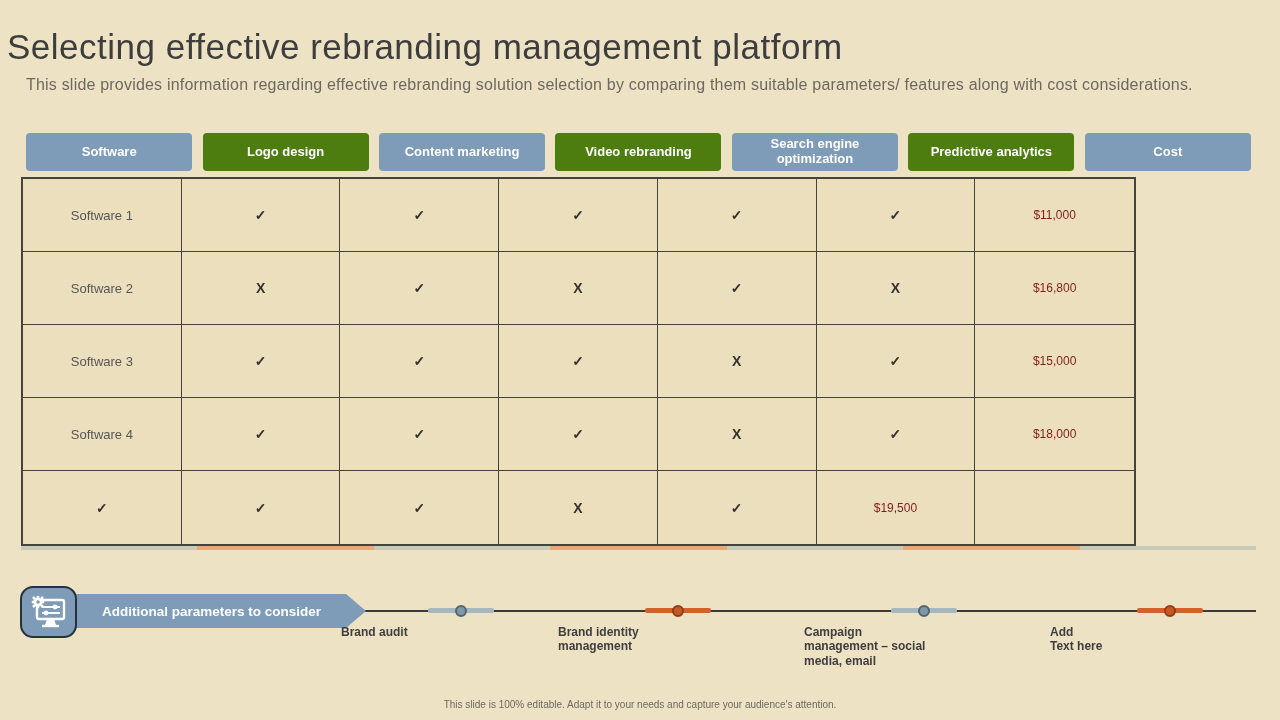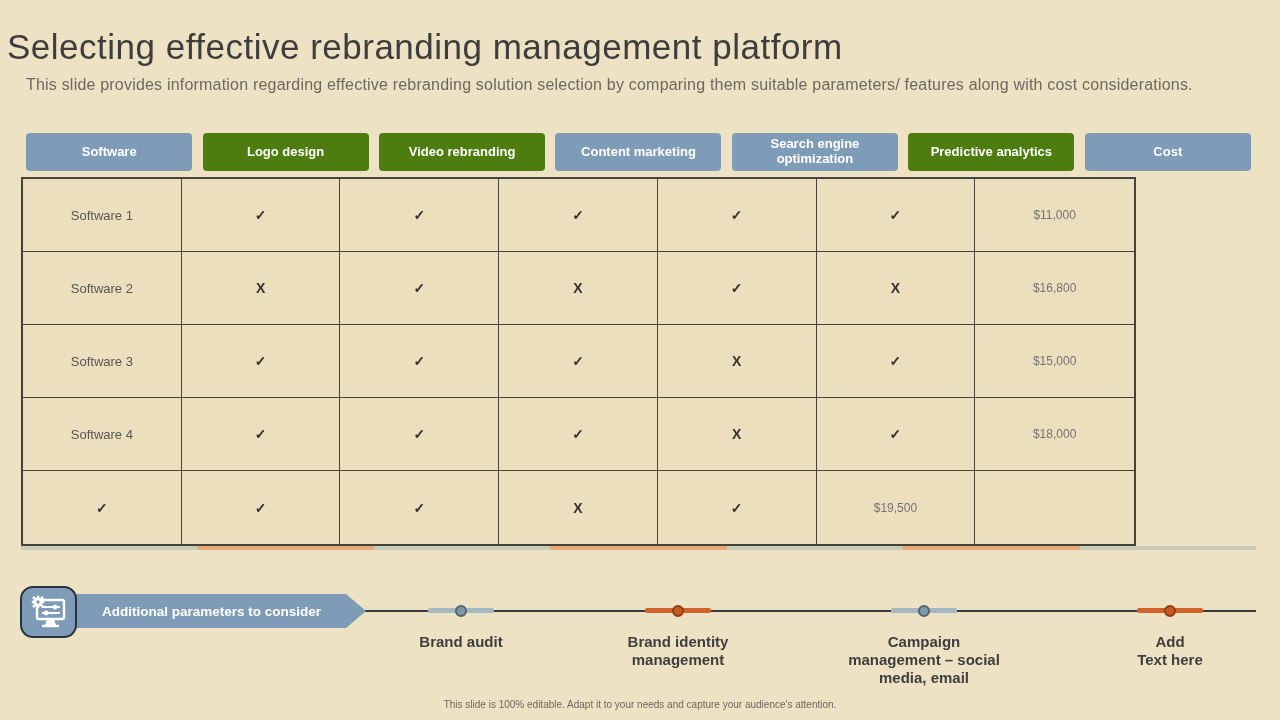--- a/index.html
+++ b/index.html
@@ -43,21 +43,21 @@
     border:2px solid #45443b; background:#ecdfbe;
   }
   .cell {
     border-right:1px solid #45443b; border-bottom:1px solid #45443b;
     display:flex; align-items:center; justify-content:center; text-align:center;
   }
   .cell:nth-child(7n){ border-right:none; }
   .cell.lastrow { border-bottom:none; }
   .cell.rowname { font-size:13px; color:#565656; }
   .cell.mark    { font-size:14px; font-weight:700; color:#33322e; }
-  .cell.cost    { font-size:12px; color:#737373; }
+  .cell.cost    { font-size:12px; color:#7f1d1d; }
 
   
   .strips {
     position:absolute; left:21px; top:546px; width:1235px; height:4px;
     display:grid; grid-template-columns:repeat(7,1fr);
   }
   .strip.gray   { background:#c8cbb8; }
   .strip.orange { background:#e8a878; }
 
   
@@ -84,42 +84,42 @@
   }
   .tl-seg.gray   { background:#a5b8bf; }
   .tl-seg.orange { background:#d2622c; }
   .tl-dot {
     position:absolute; top:605px; width:12px; height:12px; border-radius:50%; z-index:3;
   }
   .tl-dot.gray   { background:#7d98a8; border:2px solid #54646e; }
   .tl-dot.orange { background:#c75a24; border:2px solid #8e3d15; }
   .tl-label {
     position:absolute; top:625px; width:240px;
-    text-align:center; font-weight:700; font-size:15px; color:#3e3e3e;
-    line-height:1.2; white-space:pre-line; z-index:2;margin-top:8px;
+    font-weight:700; font-size:12px; color:#3e3e3e;
+    line-height:1.2; white-space:pre-line; z-index:2;
   }
 
   .footer {
     position:absolute; left:0; right:0; top:699px;
     text-align:center; font-size:10px; color:#6d6960;
   }
 </style>
 </head>
 <body>
 
 <div class="slide">
 
   <h1 class="title">Selecting effective rebranding management platform</h1>
   <p class="subtitle">This slide provides information regarding effective rebranding solution selection by comparing them suitable parameters/ features along with cost considerations.</p>
 
   <div class="chips">
     <div class="chip blue">Software</div>
     <div class="chip orange">Logo design</div>
+    <div class="chip blue">Content marketing</div>
     <div class="chip orange">Video rebranding</div>
-    <div class="chip blue">Content marketing</div>
     <div class="chip blue">Search engine optimization</div>
     <div class="chip orange">Predictive analytics</div>
     <div class="chip blue">Cost</div>
   </div>
 
   <div class="table">
 
     <div class="cell rowname">Software 1</div>
     <div class="cell mark">✓</div>
     <div class="cell mark">✓</div>

